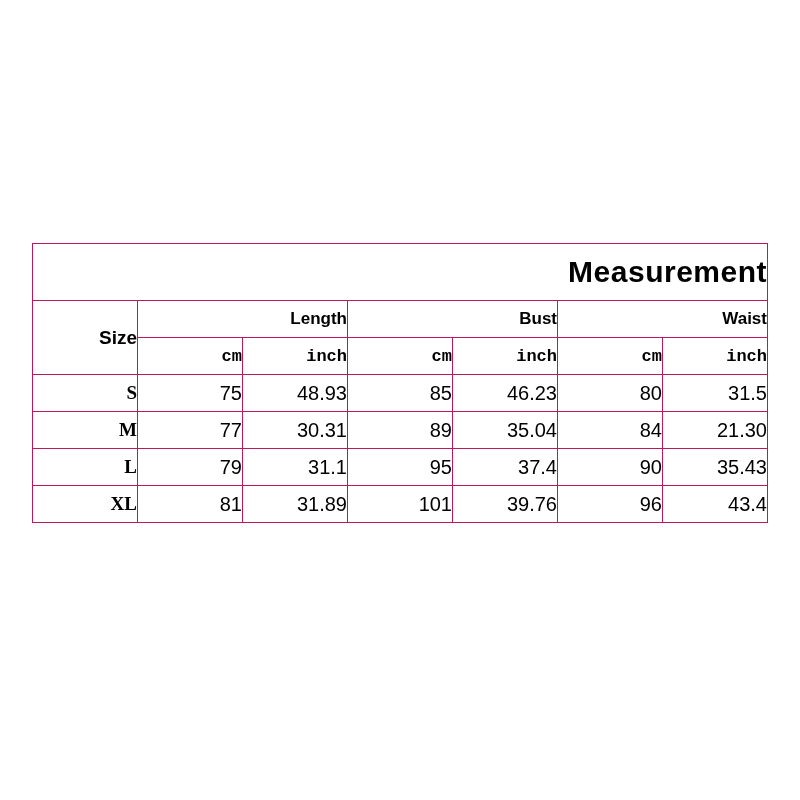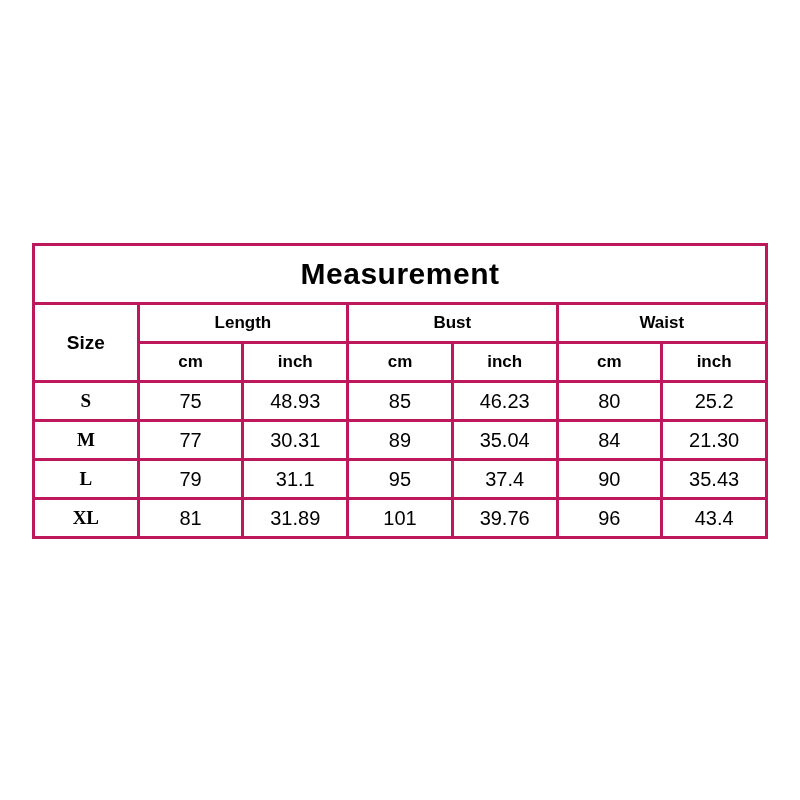--- a/index.html
+++ b/index.html
@@ -26,22 +26,22 @@
     width: 736px;
   }
   table.measure {
     width: 736px;
     border-collapse: collapse;
     table-layout: fixed;
     background: #ffffff;
   }
   table.measure td,
   table.measure th {
-    border: 3px solid #be185d;
-    text-align: center;
+    border: 1px solid #be185d;
+    text-align: right;
     vertical-align: middle;
     color: #000000;
     padding: 0;
   }
   .title-cell {
     height: 56px;
     font-size: 30px;
     font-weight: bold;
     font-family: "Liberation Sans", sans-serif;
     letter-spacing: 0.5px;
@@ -70,21 +70,21 @@
     font-weight: bold;
     font-family: "Liberation Serif", serif;
   }
   .value-cell {
     height: 36px;
     font-size: 20px;
     font-family: "Liberation Sans", sans-serif;
     font-weight: normal;
   }
   .col-size { width: 104px; }
-  .col-val  { width: 105px; }
+  .col-val  { width: 105px; font-family: Liberation Mono, monospace; }
 </style>
 </head>
 <body>
 
 <div id="page">
   <div id="table-wrap">
     <table class="measure">
       <tbody>
         <tr>
           <td class="title-cell" colspan="7">Measurement</td>
@@ -104,21 +104,21 @@
           <td class="col-val unit-cell">inch</td>
         </tr>
 
         <tr>
           <td class="size-label">S</td>
           <td class="value-cell">75</td>
           <td class="value-cell">48.93</td>
           <td class="value-cell">85</td>
           <td class="value-cell">46.23</td>
           <td class="value-cell">80</td>
-          <td class="value-cell">25.2</td>
+          <td class="value-cell">31.5</td>
         </tr>
 
         <tr>
           <td class="size-label">M</td>
           <td class="value-cell">77</td>
           <td class="value-cell">30.31</td>
           <td class="value-cell">89</td>
           <td class="value-cell">35.04</td>
           <td class="value-cell">84</td>
           <td class="value-cell">21.30</td>

